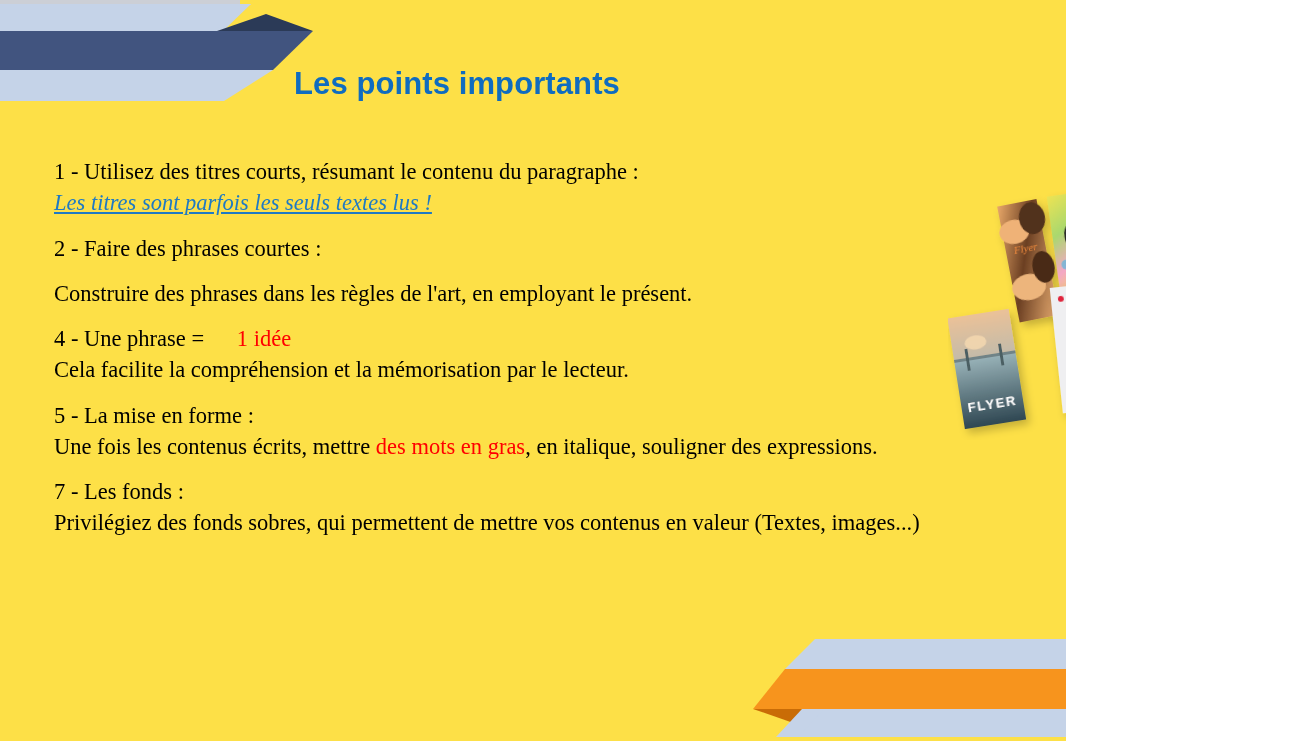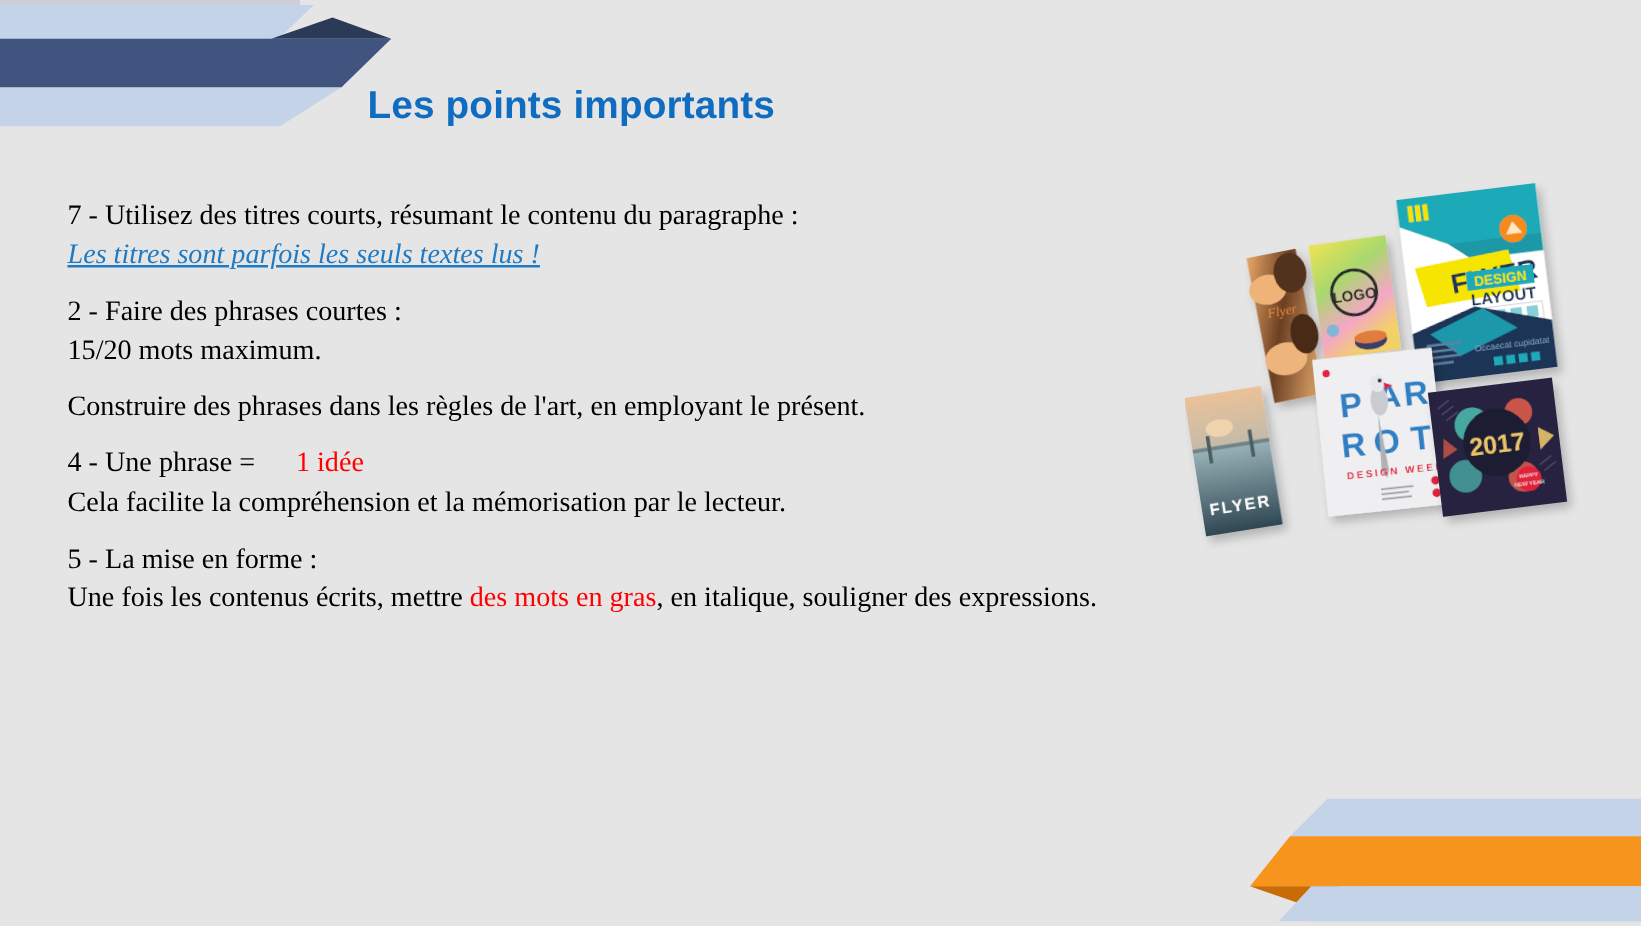--- a/index.html
+++ b/index.html
@@ -5,23 +5,23 @@
   html, body {
     margin: 0;
     padding: 0;
     background: #ffffff;
   }
   body {
     font-family: "Liberation Serif", serif;
   }
   .slide {
     position: relative;
-    width: 1313px;
+    width: 1066px;
     height: 741px;
-    background: #e5e5e5;
+    background: #fde047;
     overflow: hidden;
   }
 
   
   .deco-top {
     position: absolute;
     left: 0;
     top: 0;
     width: 330px;
     height: 110px;
@@ -108,44 +108,47 @@
 
       <polygon points="0,70 273,70 224,101 0,101" fill="#C5D3E8"></polygon>
     </svg>
   </div>
 
   <div class="title">Les points importants</div>
 
   <div class="body-block">
 
     <div class="item">
-      <div class="line">7 - Utilisez des titres courts, résumant le contenu du paragraphe :</div>
+      <div class="line">1 - Utilisez des titres courts, résumant le contenu du paragraphe :</div>
       <div class="line em-blue">Les titres sont parfois les seuls textes lus !</div>
     </div>
 
     <div class="item">
       <div class="line">2 - Faire des phrases courtes :</div>
-      <div class="line">15/20 mots maximum.</div>
     </div>
 
     <div class="item">
       <div class="line">Construire des phrases dans les règles de l'art, en employant le présent.</div>
     </div>
 
     <div class="item">
       <div class="line"><span>4 - Une phrase = </span><span class="em-red">1 idée</span></div>
       <div class="line">Cela facilite la compréhension et la mémorisation par le lecteur.</div>
     </div>
 
     <div class="item">
       <div class="line">5 - La mise en forme :</div>
       <div class="line"><span>Une fois les contenus écrits, mettre </span><span class="em-red-bold">des mots en gras</span><span>, en italique, souligner des expressions.</span></div>
     </div>
 
 
+    <div class="item">
+      <div class="line">7 - Les fonds :</div>
+      <div class="line">Privilégiez des fonds sobres, qui permettent de mettre vos contenus en valeur (Textes, images...)</div>
+    </div>
 
   </div>
 
   <div class="collage">
     <svg width="330" height="300" viewBox="0 0 330 300" xmlns="http://www.w3.org/2000/svg">
       <defs>
         <linearGradient id="gSunset" x1="0" y1="0" x2="0" y2="1">
           <stop offset="0%" stop-color="#EFC69B"></stop>
           <stop offset="35%" stop-color="#9FB9BE"></stop>
           <stop offset="100%" stop-color="#2F4752"></stop>

